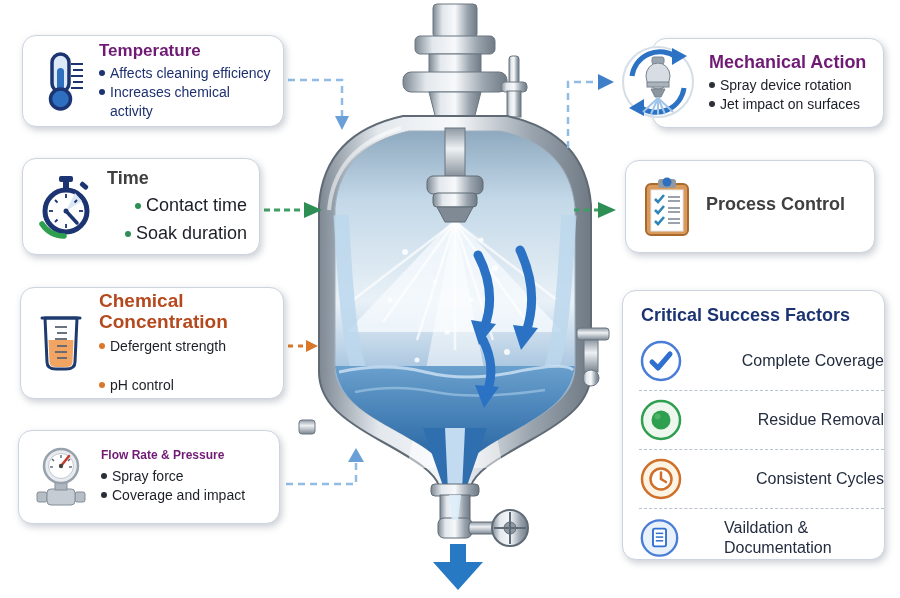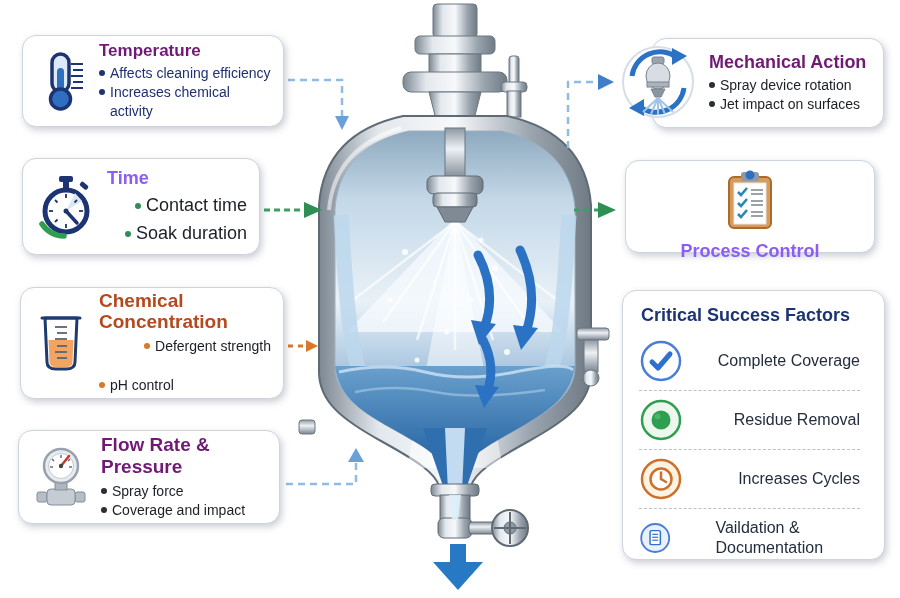--- a/index.html
+++ b/index.html
@@ -4,30 +4,30 @@
 <style>
   html,body{margin:0;padding:0;background:#fff;}
   .stage{position:relative;width:900px;height:598px;background:#ffffff;overflow:hidden;
          font-family:"Liberation Sans",sans-serif;}
   .card{position:absolute;background:#fff;border:1px solid #ccd4df;border-radius:14px;
         box-shadow:2px 3px 7px rgba(70,80,100,.28);display:flex;align-items:center;
         gap:10px;padding:8px 12px;box-sizing:border-box;}
   .icon-box{flex:0 0 auto;display:flex;align-items:center;justify-content:center;}
   .card-text{flex:1 1 auto;min-width:0;}
   .card-title{font-weight:bold;font-size:17px;line-height:1.15;margin-bottom:4px;}
-  .t-navy{color:#701a75}.t-green{color:#8b5cf6}.t-rust{color:#b5491d}
+  .t-navy{color:#701a75}.t-green{color:#404040}.t-rust{color:#b5491d}
   .bullets{list-style:none;margin:0;padding:0;}
   .bullets li{display:flex;align-items:baseline;gap:5px;font-size:14px;line-height:1.35;color:#1c1f26;}
   .dot{flex:0 0 auto;width:6px;height:6px;border-radius:50%;position:relative;top:-2px;}
   .d-navy{background:#1d3472}.d-green{background:#2e8f55}.d-orange{background:#d9782a}.d-dark{background:#2b2f36}
   .navy-text li{color:#1d3070;}
   .conn{position:absolute;}
   
   .csf{position:absolute;background:#fff;border:1px solid #ccd4df;border-radius:14px;
-       box-shadow:2px 3px 7px rgba(70,80,100,.28);padding:12px 24px 10px 16px;box-sizing:border-box;}
+       box-shadow:2px 3px 7px rgba(70,80,100,.28);padding:12px 0 10px 16px;box-sizing:border-box;}
   .csf-title{font-weight:bold;font-size:18px;color:#1d3472;margin:2px 0 6px 2px;}
   .csf-row{display:flex;align-items:center;gap:14px;padding:7px 0;justify-content:space-between;}
   .csf-row + .csf-row{border-top:1.5px dashed #b9c2cc;gap:44px;}
   .csf-label{font-size:16px;color:#232d3f;line-height:1.25;}
   .mech-icon-float{position:absolute;left:620px;top:44px;width:76px;height:76px;z-index:5;}
   .mech-card{padding-left:56px;}
 </style>
 </head>
 <body>
 
@@ -270,21 +270,21 @@
             <line x1="22" y1="27" x2="34" y2="27"></line>
             <line x1="24" y1="34" x2="34" y2="34"></line>
             <line x1="22" y1="40" x2="34" y2="40"></line>
             <line x1="24" y1="46" x2="34" y2="46"></line>
           </g>
       </svg>
     </div>
     <div class="card-text">
       <div class="card-title t-rust" style="font-size:19px;line-height:1.1;">Chemical Concentration</div>
       <ul class="bullets">
-        <li style="margin-bottom:20px;justify-content:flex-end;">
+        <li style="margin-bottom:20px;">
             <span class="dot d-orange"></span>
             <span>Defergent strength</span>
           </li>
         <li>
             <span class="dot d-orange"></span>
             <span>pH control</span>
           </li>
       </ul>
     </div>
   </div>
@@ -303,21 +303,21 @@
             <line x1="21" y1="13" x2="23" y2="15"></line>
             <line x1="39" y1="13" x2="37" y2="15"></line>
             <line x1="19" y1="21" x2="22" y2="21"></line>
             <line x1="38" y1="21" x2="41" y2="21"></line>
           </g>
         <line x1="30" y1="20" x2="38" y2="10" stroke="#c23b2e" stroke-width="2.5" stroke-linecap="round"></line>
         <circle cx="30" cy="20" r="2.2" fill="#444"></circle>
       </svg>
     </div>
     <div class="card-text">
-      <div class="card-title t-navy" style="font-size:19px;">Flow Rate &amp; Pressure</div>
+      <div class="card-title t-navy" style="font-size:12px;">Flow Rate &amp; Pressure</div>
       <ul class="bullets">
         <li>
             <span class="dot d-dark"></span>
             <span>Spray force</span>
           </li>
         <li>
             <span class="dot d-dark"></span>
             <span>Coverage and impact</span>
           </li>
       </ul>
@@ -351,21 +351,21 @@
     <polygon points="31,45 45,45 41,53 35,53" fill="#8b95a0" stroke="#7a848e"></polygon>
     <g stroke="#9fc4e8" stroke-width="2">
         <line x1="38" y1="54" x2="23" y2="68"></line>
         <line x1="38" y1="54" x2="31" y2="70"></line>
         <line x1="38" y1="54" x2="38" y2="71"></line>
         <line x1="38" y1="54" x2="45" y2="70"></line>
         <line x1="38" y1="54" x2="53" y2="68"></line>
       </g>
   </svg>
 
-  <div class="card" style="left:625px;top:160px;width:250px;height:93px;flex-direction:column;">
+  <div class="card" style="left:625px;top:160px;width:250px;height:93px;">
     <div class="icon-box">
       <svg width="58" height="62" viewBox="0 0 58 62">
         <rect x="8" y="8" width="42" height="51" rx="5" fill="#d99a5b" stroke="#a96a2e" stroke-width="2"></rect>
         <rect x="13" y="14" width="32" height="41" fill="#fff" stroke="#e4e7ea"></rect>
         <rect x="20" y="3" width="18" height="9" rx="3" fill="#8f99a4"></rect>
         <circle cx="29" cy="6" r="4.5" fill="#2f6fc0"></circle>
         <g stroke="#2e86b8" stroke-width="2.6" fill="none">
           <polyline points="17,23 20,26 26,19"></polyline>
             <polyline points="17,34 20,37 26,30"></polyline>
             <polyline points="17,45 20,48 26,41"></polyline>
@@ -405,21 +405,21 @@
       <span class="csf-label">Residue Removal</span>
     </div>
 
     <div class="csf-row">
       <svg width="44" height="44" viewBox="0 0 44 44">
         <circle cx="22" cy="22" r="19" fill="#fdf3e3" stroke="#cf6f2a" stroke-width="2.5"></circle>
         <circle cx="22" cy="22" r="10.5" fill="#fff" stroke="#cf6f2a" stroke-width="2.5"></circle>
         <line x1="22" y1="22" x2="22" y2="15.5" stroke="#cf6f2a" stroke-width="2.5" stroke-linecap="round"></line>
         <line x1="22" y1="22" x2="27" y2="25" stroke="#cf6f2a" stroke-width="2.5" stroke-linecap="round"></line>
       </svg>
-      <span class="csf-label">Increases Cycles</span>
+      <span class="csf-label">Consistent Cycles</span>
     </div>
 
     <div class="csf-row">
       <svg width="44" height="44" viewBox="0 0 44 44">
         <circle cx="22" cy="22" r="19" fill="#e9f1fb" stroke="#4a7dd8" stroke-width="2.5"></circle>
         <rect x="15" y="12" width="14" height="19" rx="2" fill="#fff" stroke="#2f6fd0" stroke-width="2"></rect>
         <g stroke="#2f6fd0" stroke-width="1.6">
             <line x1="18" y1="17" x2="26" y2="17"></line>
             <line x1="18" y1="21" x2="26" y2="21"></line>
             <line x1="18" y1="25" x2="26" y2="25"></line>

